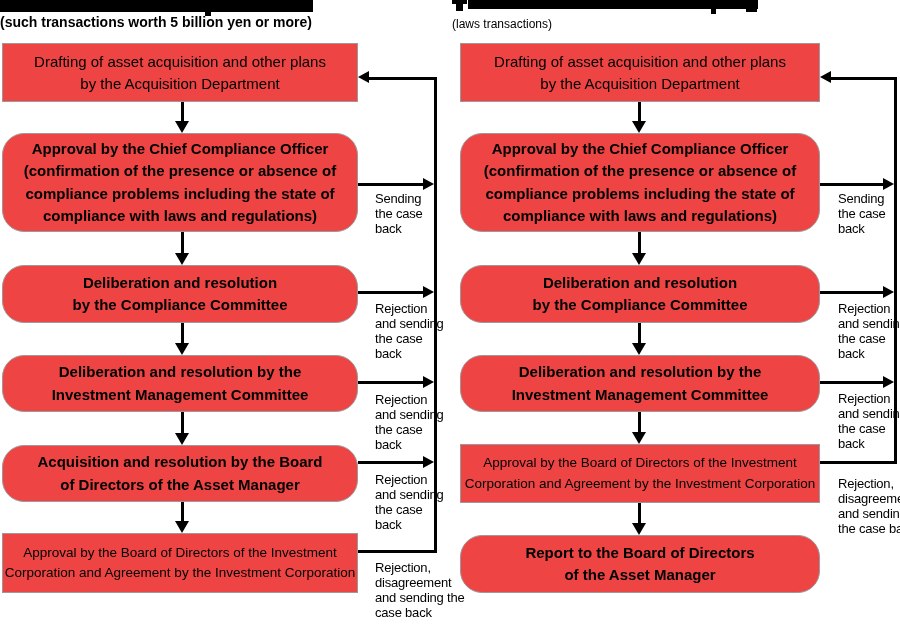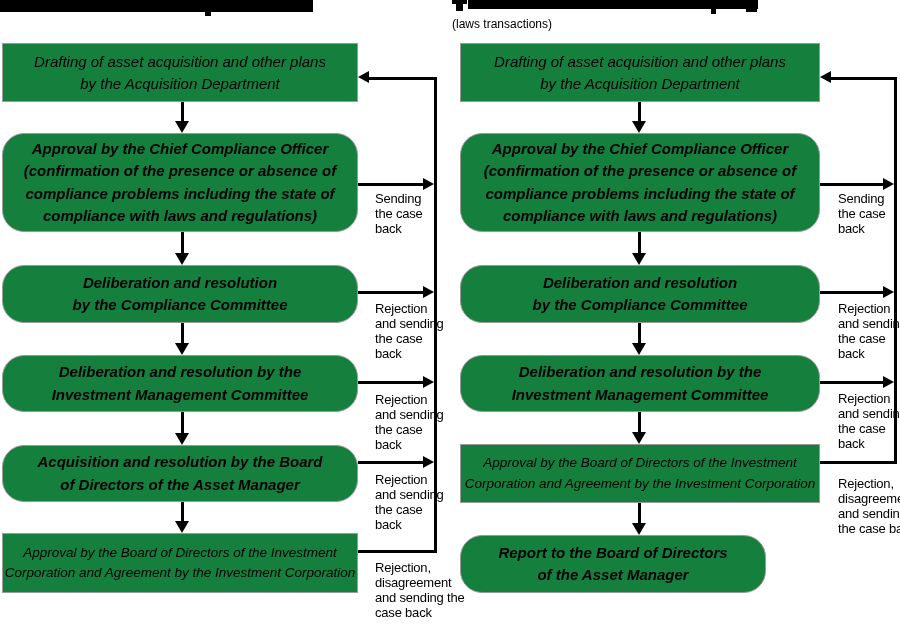--- a/index.html
+++ b/index.html
@@ -5,23 +5,23 @@
   html,body{margin:0;padding:0;background:#fff;}
   .stage{
     position:relative;width:900px;height:640px;background:#ffffff;
     font-family:"Liberation Sans",sans-serif;color:#000;overflow:hidden;
   }
   .bar{position:absolute;background:#000;}
   .subtitle{position:absolute;white-space:pre;color:#000;}
   .sub-bold{font-size:14px;font-weight:700;}
   .sub-reg{font-size:12px;font-weight:400;}
   .pbox{
-    position:absolute;background:#15803d;border:1px solid #9a9a9a;
+    position:absolute;background:#ef4444;border:1px solid #9a9a9a;
     box-sizing:border-box;display:flex;align-items:center;justify-content:center;
-    text-align:center;white-space:pre;font-style:italic;
+    text-align:center;white-space:pre;
   }
   .t-reg{font-size:15px;font-weight:400;line-height:1.42;}
   .t-bold{font-size:15px;font-weight:700;line-height:1.5;border-radius:22px;}
   .t-small{font-size:13.5px;font-weight:400;line-height:1.5;}
   .vline{position:absolute;width:3px;background:#000;}
   .hline{position:absolute;height:3px;background:#000;}
   .head-down{position:absolute;width:0;height:0;
     border-left:7px solid transparent;border-right:7px solid transparent;
     border-top:12px solid #000;}
   .head-right{position:absolute;width:0;height:0;
@@ -34,20 +34,21 @@
     white-space:pre;letter-spacing:-0.2px;margin-left:12px;}
 </style>
 </head>
 <body>
 
 <div class="stage">
 
   <div class="bar" style="left:0;top:0;width:313px;height:12px;"></div>
   <div class="bar" style="left:205px;top:12px;width:6px;height:4px;"></div>
 
+  <div class="subtitle sub-bold" style="left:0;top:14px;">(such transactions worth 5 billion yen or more)</div>
 
   <div class="pbox t-reg" style="left:2px;top:43px;width:356px;height:59px;">Drafting of asset acquisition and other plans
 by the Acquisition Department</div>
   <div class="pbox t-bold" style="left:2px;top:133px;width:356px;height:99px;">Approval by the Chief Compliance Officer
 (confirmation of the presence or absence of
 compliance problems including the state of
 compliance with laws and regulations)</div>
   <div class="pbox t-bold" style="left:2px;top:265px;width:356px;height:58px;">Deliberation and resolution
 by the Compliance Committee</div>
   <div class="pbox t-bold" style="left:2px;top:355px;width:356px;height:57px;">Deliberation and resolution by the
@@ -115,21 +116,21 @@
   <div class="pbox t-bold" style="left:460px;top:133px;width:360px;height:99px;">Approval by the Chief Compliance Officer
 (confirmation of the presence or absence of
 compliance problems including the state of
 compliance with laws and regulations)</div>
   <div class="pbox t-bold" style="left:460px;top:265px;width:360px;height:58px;">Deliberation and resolution
 by the Compliance Committee</div>
   <div class="pbox t-bold" style="left:460px;top:355px;width:360px;height:57px;">Deliberation and resolution by the
 Investment Management Committee</div>
   <div class="pbox t-small" style="left:460px;top:444px;width:360px;height:59px;">Approval by the Board of Directors of the Investment
 Corporation and Agreement by the Investment Corporation</div>
-  <div class="pbox t-bold" style="left:460px;top:535px;width:306px;height:58px;">Report to the Board of Directors
+  <div class="pbox t-bold" style="left:460px;top:535px;width:360px;height:58px;">Report to the Board of Directors
 of the Asset Manager</div>
 
   <div class="vline" style="left:638px;top:102px;height:20px;"></div>
   <div class="head-down" style="left:632px;top:121px;"></div>
   <div class="vline" style="left:638px;top:232px;height:22px;"></div>
   <div class="head-down" style="left:632px;top:253px;"></div>
   <div class="vline" style="left:638px;top:323px;height:21px;"></div>
   <div class="head-down" style="left:632px;top:343px;"></div>
   <div class="vline" style="left:638px;top:412px;height:21px;"></div>
   <div class="head-down" style="left:632px;top:432px;"></div>

